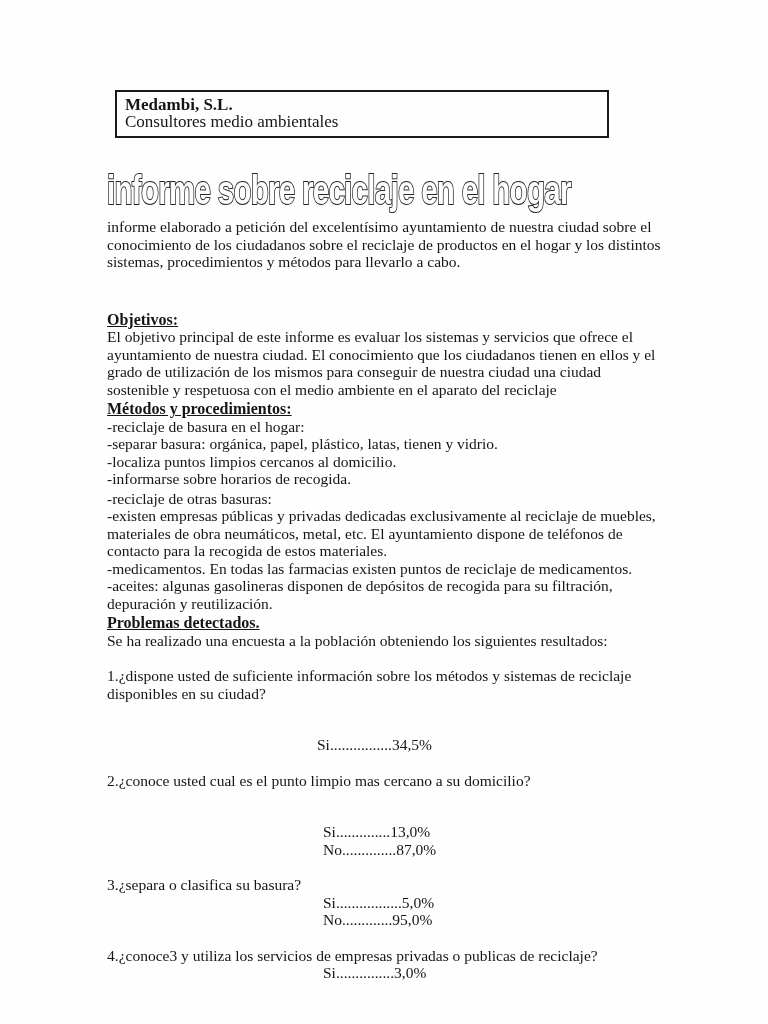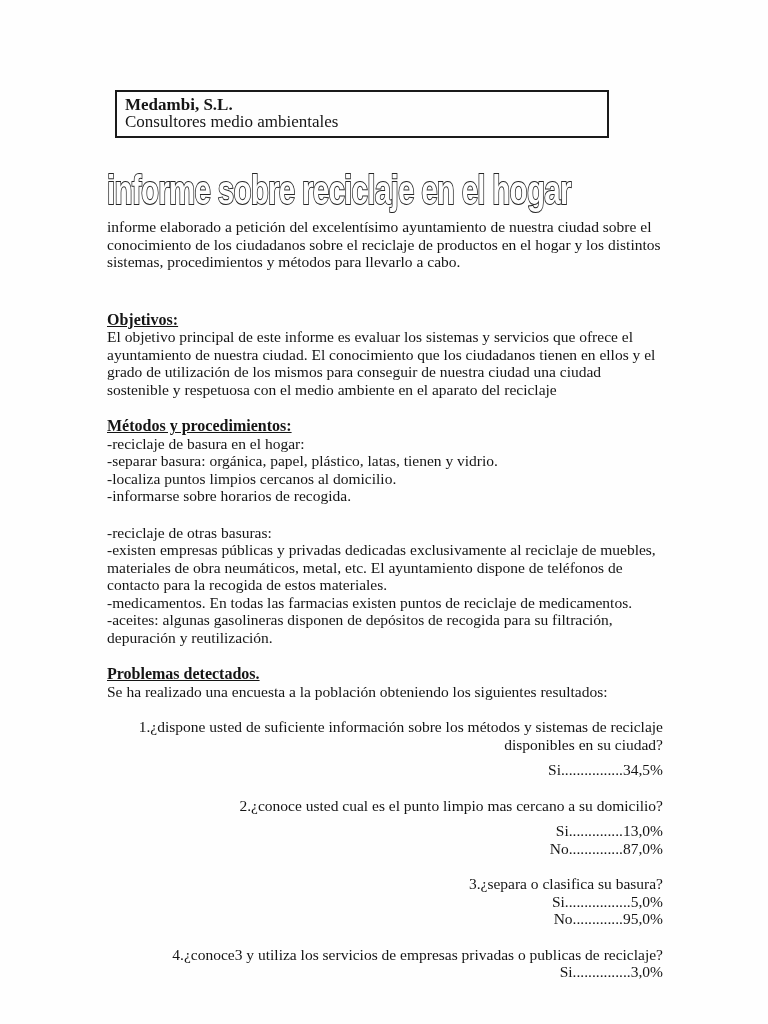--- a/index.html
+++ b/index.html
@@ -59,25 +59,25 @@
     transform-origin: 0 50%;
   }
   p, h2, .line { margin: 0; padding: 0; }
   .heading {
     font-size: 16px;
     line-height: 17.5px;
     font-weight: bold;
     text-decoration: underline;
     margin-top: 40px;
   }
-  .gap-above { margin-top: 19px; }
+  .gap-above { margin-top: 2px; }
   .answers { margin-left: 210px; }
   .answers.indent-alt { margin-left: 216px; }
-  .answers.a-gap { margin-top: 8px; }
-  .question { margin-top: 18px; text-align: right; }
+  .answers.a-gap { margin-top: 34px; }
+  .question { margin-top: 18px; }
   .answer-line { white-space: nowrap; }
 </style>
 </head>
 <body>
 
 <div class="page">
 
   <div class="letterhead">
     <div class="company">Medambi, S.L.</div>
     <div class="company-subtitle">Consultores medio ambientales</div>

